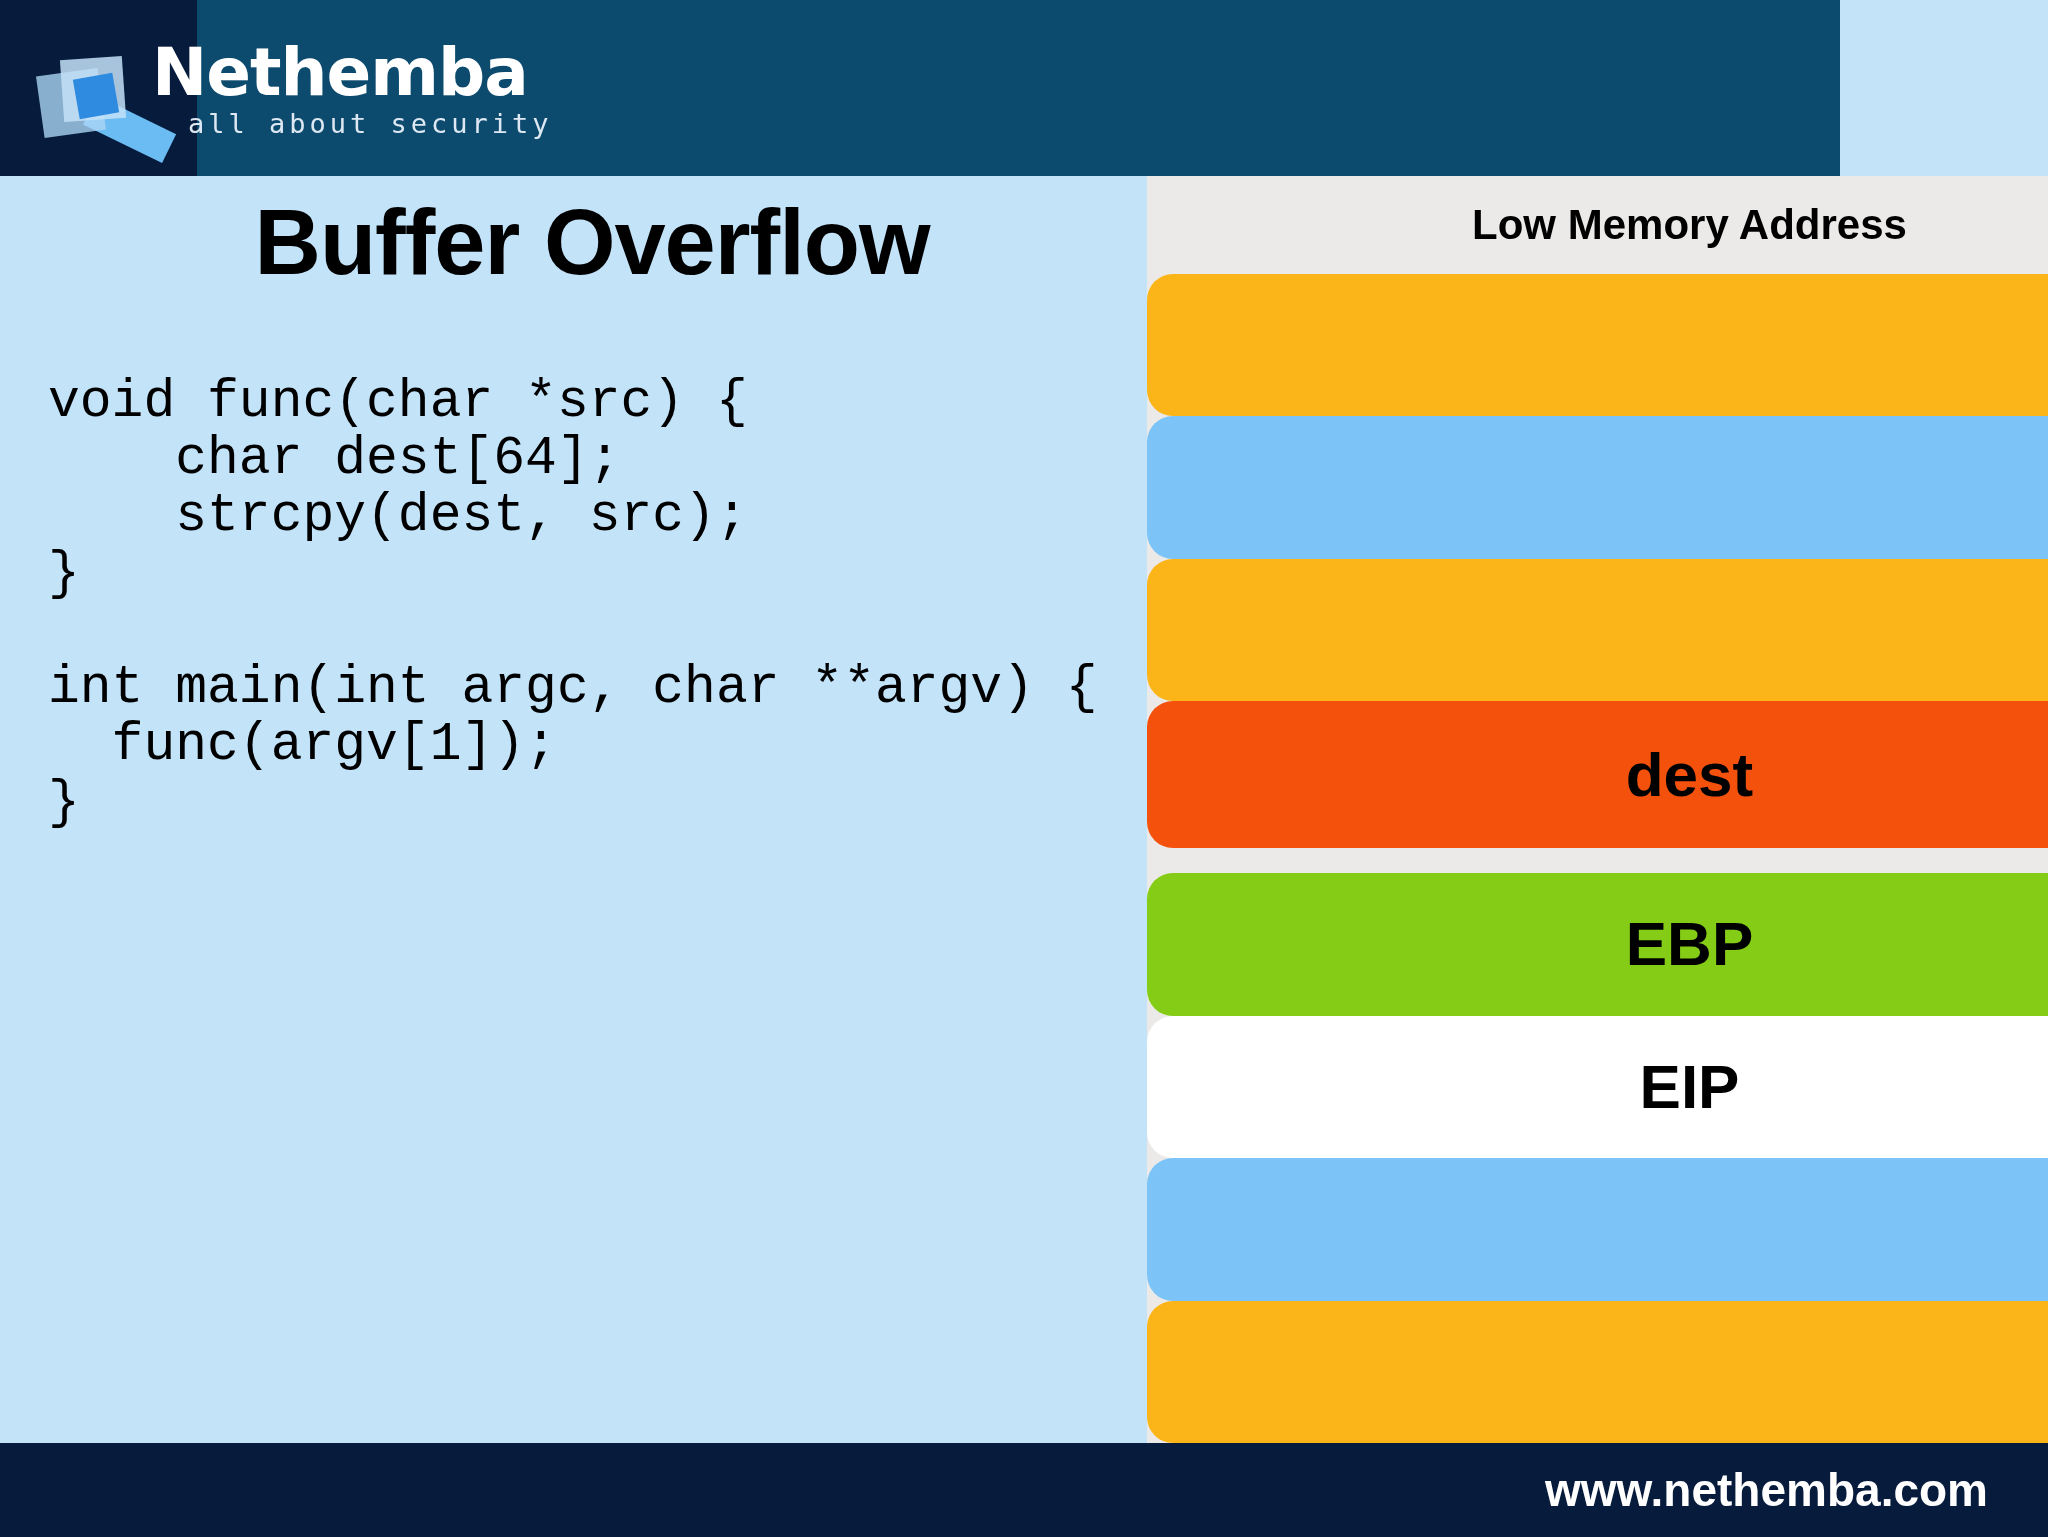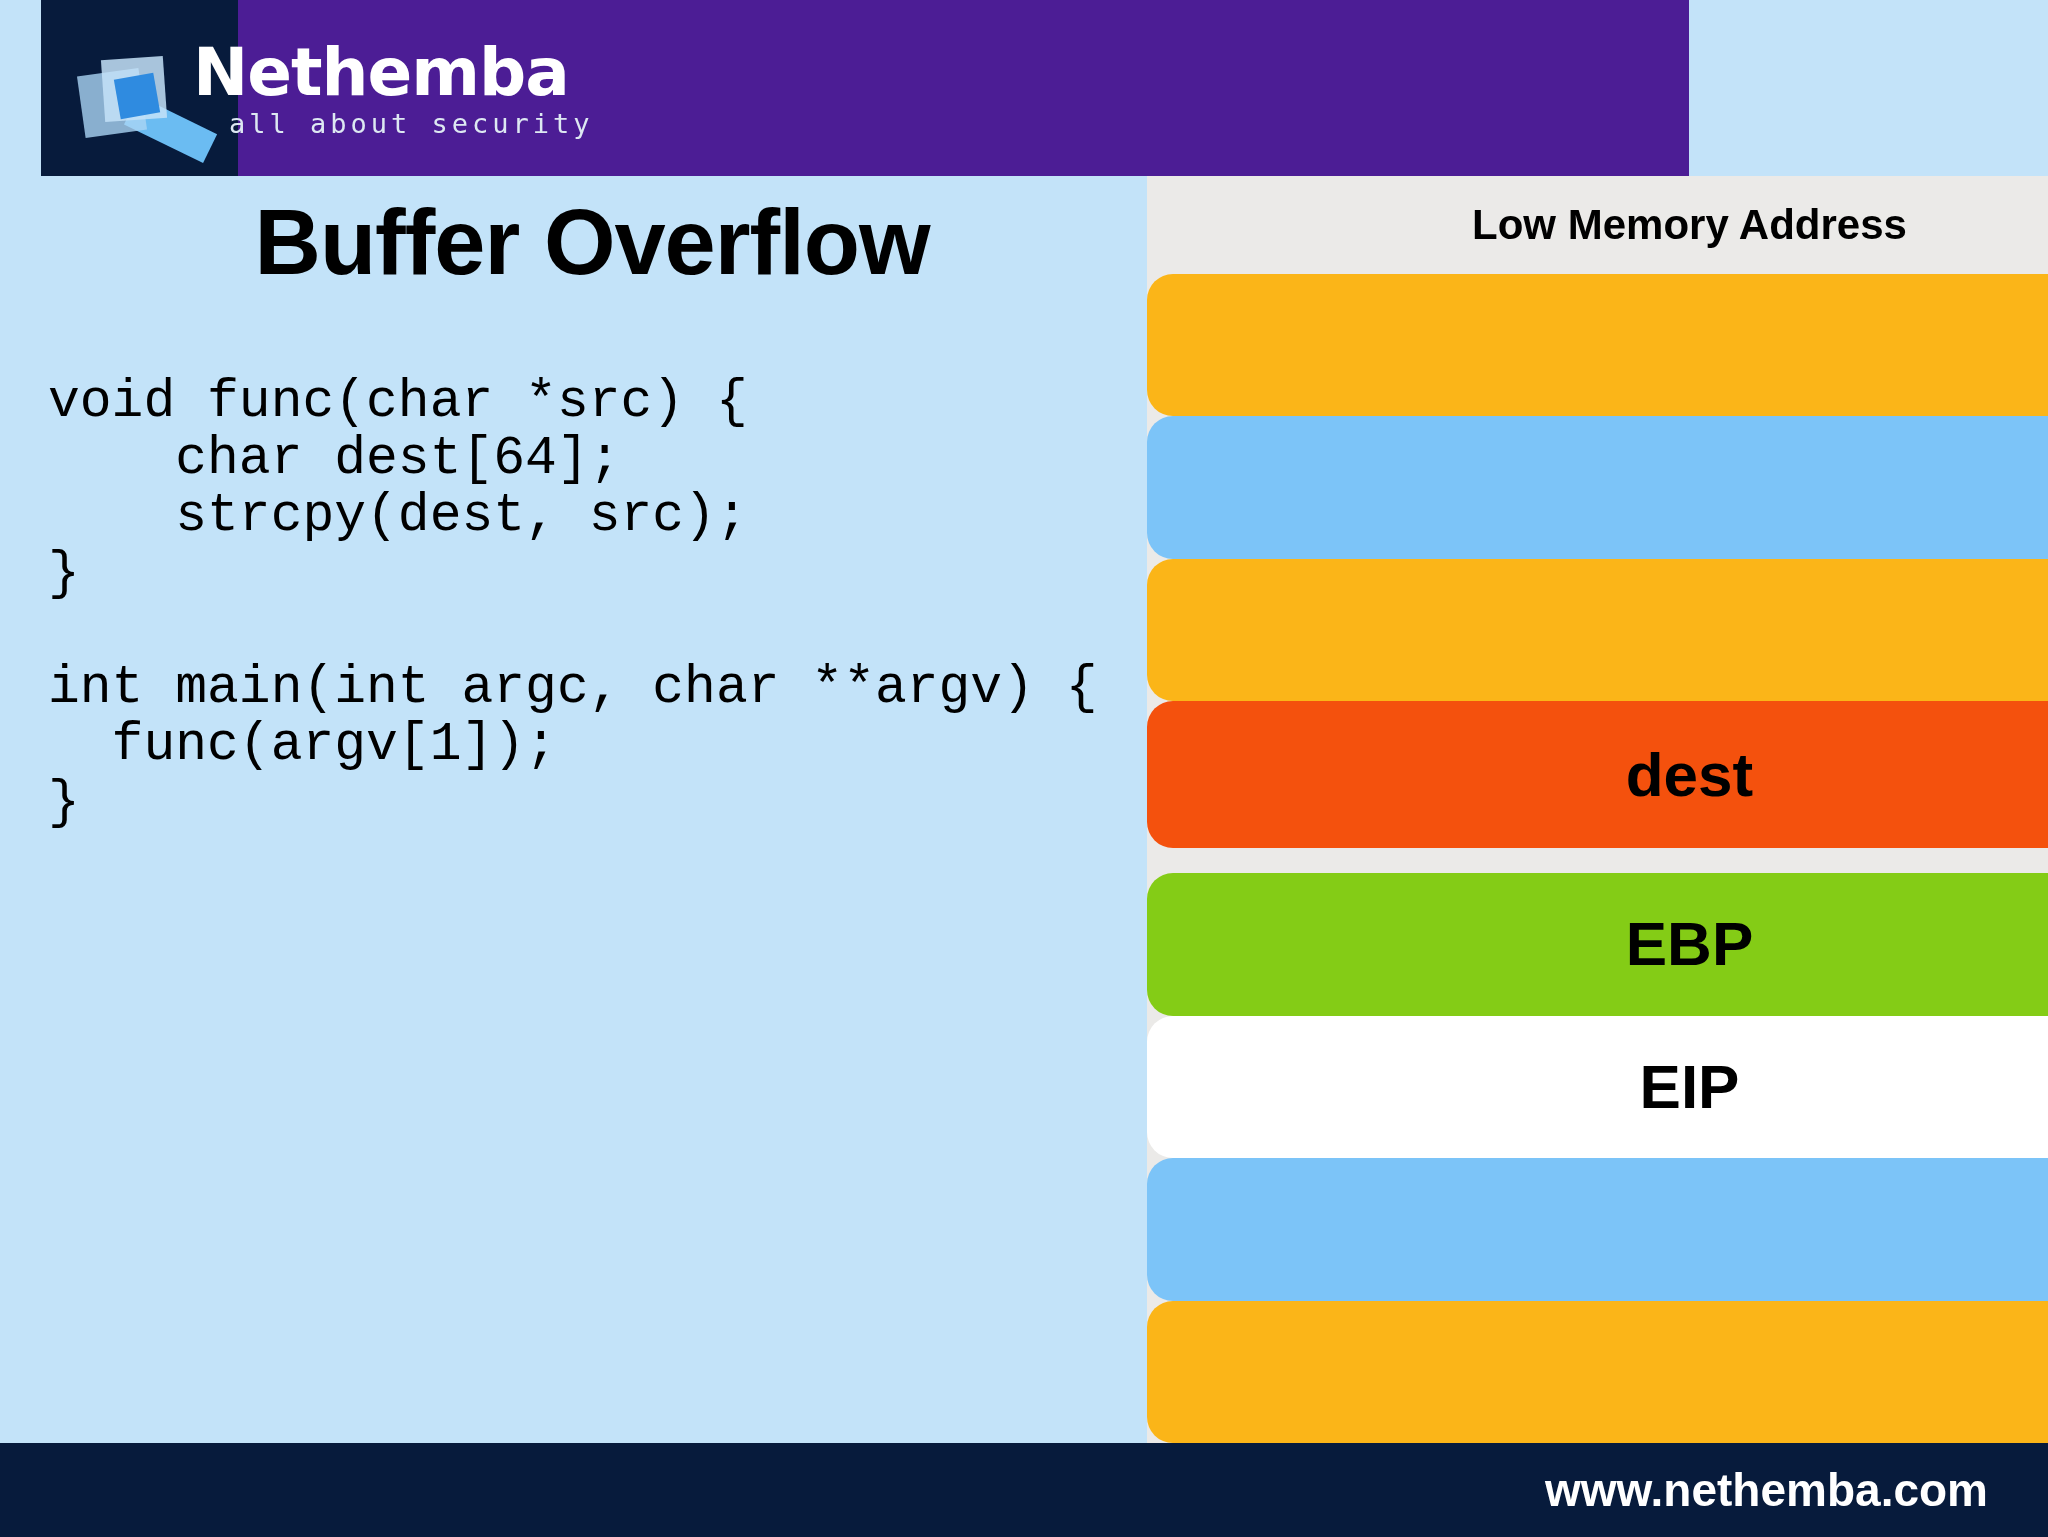--- a/index.html
+++ b/index.html
@@ -13,23 +13,22 @@
     height: 1537px;
     overflow: hidden;
     background: #C3E3F9;
     font-family: "Liberation Sans", sans-serif;
   }
 
   
   #header {
     position: absolute;
     left: 0; top: 0;
-    width: 1648px; height: 176px;
-    background: #4c1d95;
-    margin-left: 41px;
+    width: 1840px; height: 176px;
+    background: #0c4a6e;
   }
   #header-left-block {
     position: absolute;
     left: 0; top: 0;
     width: 197px; height: 176px;
     background: #071B3C;
   }
   #logo-mark {
     position: absolute;
     left: 36px; top: 42px;

